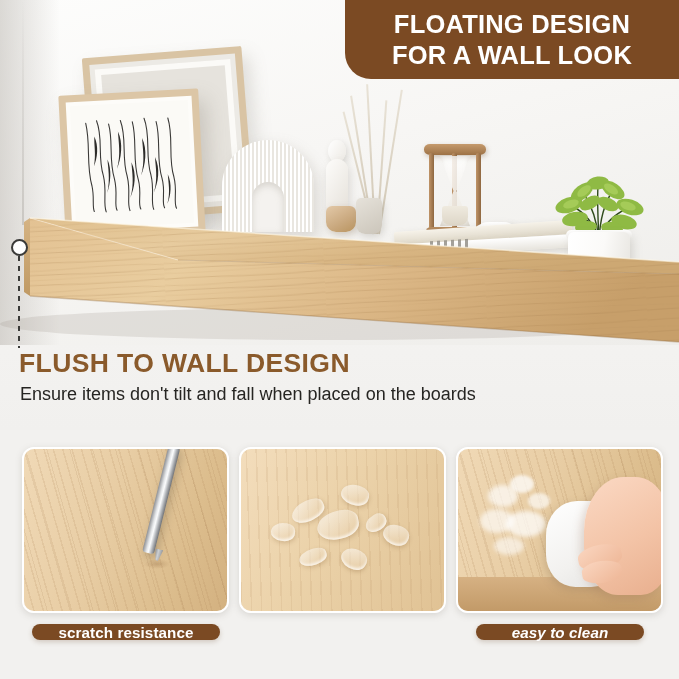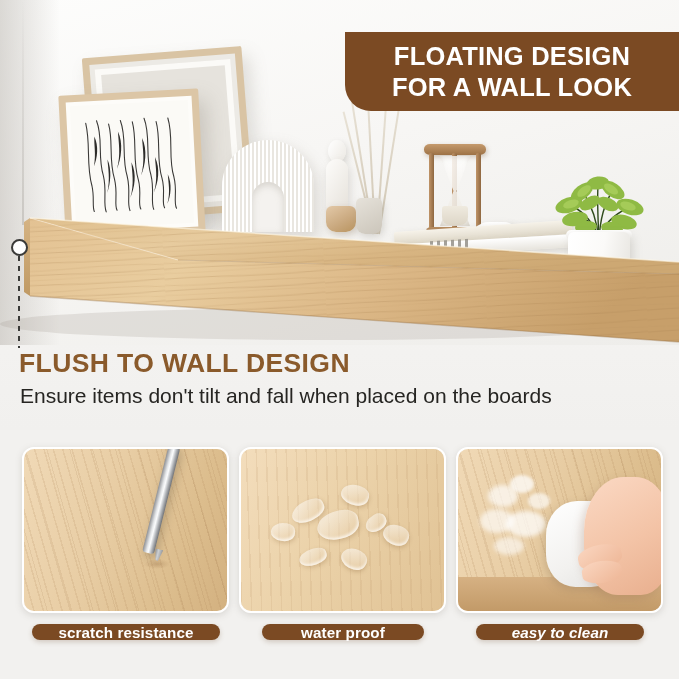--- a/index.html
+++ b/index.html
@@ -113,29 +113,29 @@
   
   .dot{position:absolute;left:11px;top:239px;width:17px;height:17px;border-radius:50%;
         background:#ffffff;border:2.5px solid #3a3a38;box-sizing:border-box;z-index:6;}
   .dash-line{position:absolute;left:18px;top:256px;width:2px;height:92px;z-index:5;
         background:repeating-linear-gradient(180deg,#3a3a38 0 5px,transparent 5px 10px);}
 
   
   .banner{position:absolute;right:0;top:0;width:334px;height:79px;
         background:#7b4a23;border-bottom-left-radius:26px;
         display:flex;flex-direction:column;align-items:center;justify-content:center;
-        z-index:20;margin-top:32px;}
+        z-index:20;}
   .banner-line{color:#ffffff;font-size:25.5px;font-weight:bold;letter-spacing:.2px;line-height:1.18;
         white-space:nowrap;}
 
   
   .headline{position:absolute;left:19px;top:348px;color:#8a5a2b;
         font-size:26.5px;font-weight:bold;letter-spacing:.4px;white-space:nowrap;z-index:8;}
   .subline{position:absolute;left:20px;top:384px;color:#262522;
-        font-size:21px;letter-spacing:0;white-space:nowrap;z-index:8;}
+        font-size:18px;letter-spacing:0;white-space:nowrap;z-index:8;}
 
   
   .panels{position:absolute;left:0;top:447px;width:679px;height:232px;}
   .panel{position:absolute;top:0;width:207px;height:166px;border-radius:12px;overflow:hidden;
         border:2px solid #ffffff;box-sizing:border-box;
         box-shadow:0 2px 7px rgba(120,115,105,.22);}
   .p1{left:22px;}
   .p2{left:239px;}
   .p3{left:456px;}
   .woodbg{position:absolute;inset:0;
@@ -391,21 +391,18 @@
       <div class="powder" style="left:70px;top:44px;width:22px;height:16px;opacity:.7;filter:blur(1.5px)"></div>
       <div class="cloth"></div>
       <div class="hand"></div>
       <div class="finger" style="left:120px;top:96px;width:44px;height:24px;transform:rotate(-12deg)"></div>
       <div class="finger" style="left:124px;top:112px;width:40px;height:22px;transform:rotate(-8deg)"></div>
     </div>
 
     <div class="pill pill1">
       <span>scratch resistance</span>
     </div>
-    <div class="pill pill2">
-      <span>water proof</span>
-    </div>
     <div class="pill pill3">
       <span>easy to clean</span>
     </div>
   </div>
 
 </div>
 
 </body></html>

